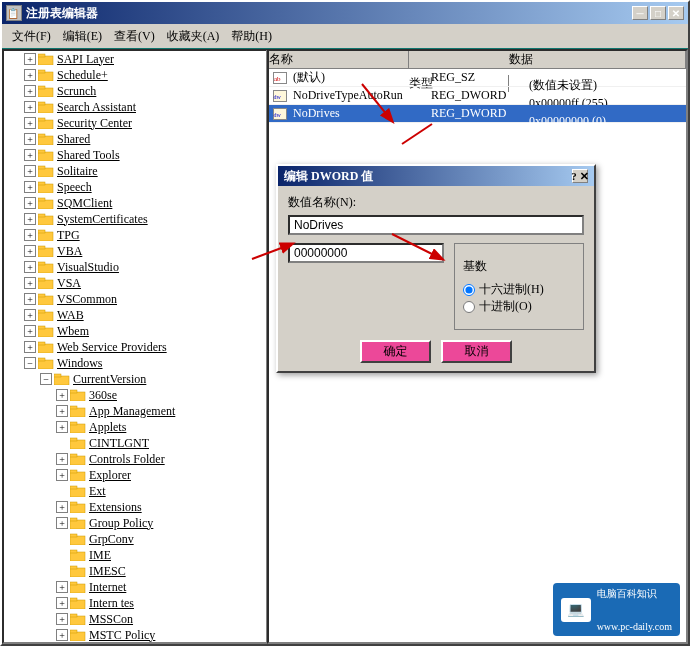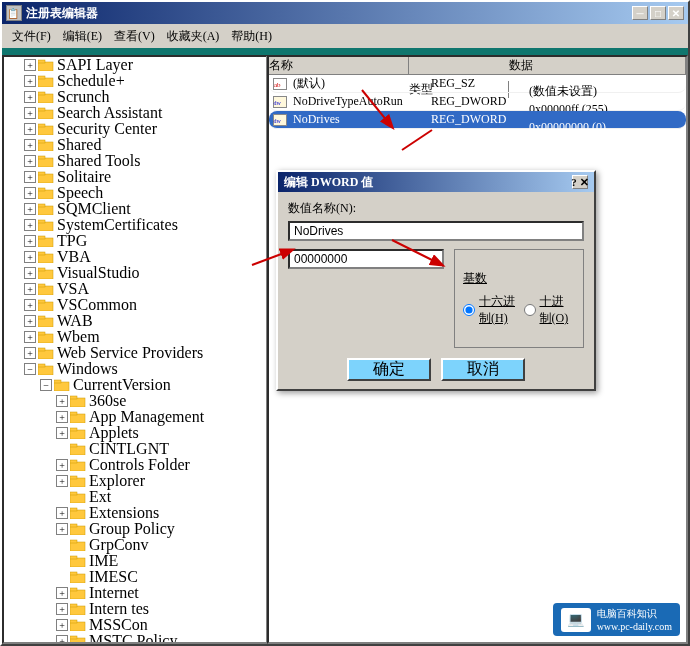--- a/index.html
+++ b/index.html
@@ -66,21 +66,21 @@
       border-top-color: #fff;
       border-left-color: #fff;
     }
 
     .menu-bar {
       background: #d4d0c8;
       height: 20px;
       display: flex;
       align-items: center;
       padding: 12px 4px;
-      border-bottom: 7px solid #0f766e;
+      border-bottom: 1px solid #0f766e;
     }
 
     .menu-item {
       padding: 2px 6px;
       font-size: 12px;
       cursor: pointer;
     }
 
     .main-content {
       display: flex;
@@ -130,21 +130,22 @@
       flex-shrink: 0;
       position: relative;
     }
 
     .folder-icon svg {
       width: 16px;
       height: 12px;
     }
 
     .tree-label {
-      font-size: 16px;
+      font-size: 12px;
+      text-decoration: underline;
     }
     .indent-2 { padding-left: 20px; }
     .indent-3 { padding-left: 36px; }
     .indent-4 { padding-left: 52px; }
 
     
     .right-panel {
       flex: 1;
       background: white;
       border: 2px inset #808080;
@@ -172,21 +173,20 @@
     .col-name { width: 140px; }
     .col-type { width: 100px; margin-top: 48px; }
     .col-data { flex: 1; }
 
     .reg-entry {
       display: flex;
       align-items: center;
       height: 18px;
       border-bottom: 1px solid #f0f0f0;
       cursor: pointer;
-      border-radius: 8px;
     }
     .reg-entry.selected { background: #316ac5; color: white; }
 
     .reg-entry-icon {
       width: 18px;
       height: 16px;
       margin-left: 2px;
       display: flex;
       align-items: center;
       justify-content: center;
@@ -280,33 +280,32 @@
       gap: 10px;
     }
 
     .dialog-left {
       flex: 1;
     }
 
     .dialog-right {
       width: 130px;
       border: 1px solid #808080;
-      padding: 20px 8px;
+      padding: 14px 8px;
       background: #d4d0c8;
-      text-decoration: underline;
     }
 
     .dialog-right-title {
       font-size: 12px;
       margin-bottom: 6px;
     }
 
     .radio-group {
       display: flex;
-      flex-direction: row;
+      flex-direction: column;
     }
 
     .radio-item {
       display: flex;
       align-items: center;
       gap: 4px;
       font-size: 12px;
     }
 
     .radio-input {
@@ -315,27 +314,27 @@
     }
 
     .dialog-buttons {
       display: flex;
       justify-content: center;
       gap: 10px;
       margin-top: 10px;
     }
 
     .dialog-btn {
-      width: 84px;
+      width: 71px;
       height: 23px;
-      background: #7dd3fc;
+      background: #ec4899;
       border: 2px solid #ffffff;
       border-right-color: #404040;
       border-bottom-color: #404040;
-      font-size: 16px;
+      font-size: 12px;
       cursor: pointer;
       display: flex;
       align-items: center;
       justify-content: center;
     }
 
     
     .watermark {
       position: absolute;
       bottom: 8px;
@@ -359,20 +358,21 @@
       align-items: center;
       justify-content: center;
       color: #1a6ab5;
       font-size: 14px;
     }
 
     .watermark-text {
       display: flex;
       flex-direction: column;
       font-size: 10px;
+      gap: 20px;
     }
 
     
     .tree-panel::-webkit-scrollbar {
       width: 16px;
     }
     .tree-panel::-webkit-scrollbar-track {
       background: #d4d0c8;
     }
     .tree-panel::-webkit-scrollbar-thumb {

